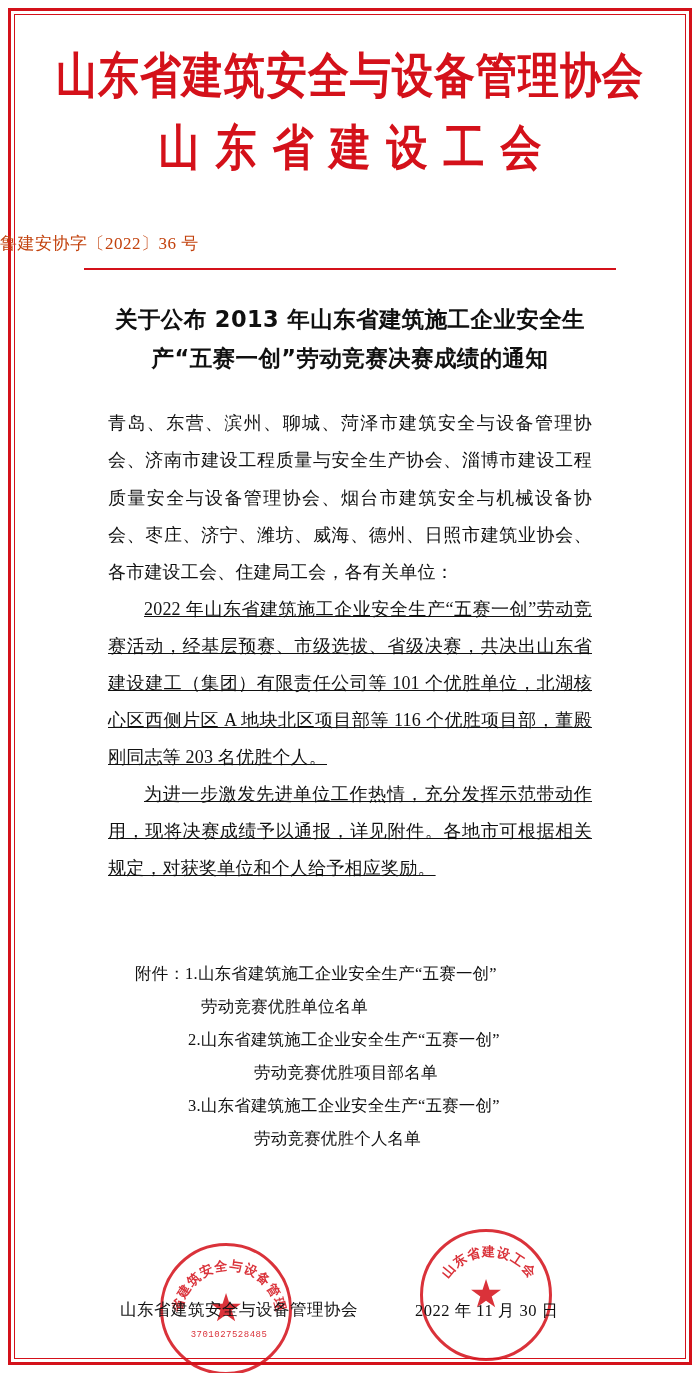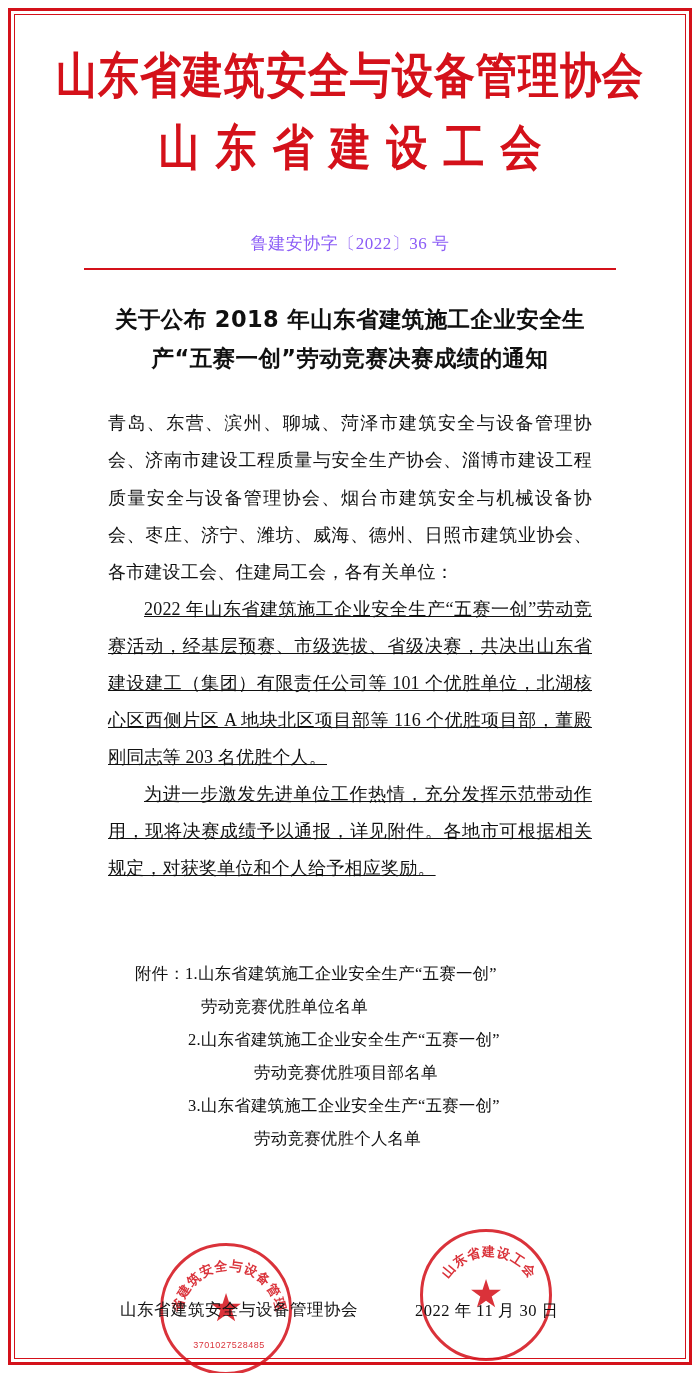--- a/index.html
+++ b/index.html
@@ -69,23 +69,22 @@
     letter-spacing: 16px;
     padding-left: 16px;
     line-height: 1.22;
     white-space: nowrap;
     margin-top: 22px;
     transform: scaleY(1.18);
     transform-origin: center top;
   }
   
   .docnum {
-    text-align: center;
     font-size: 17px;
-    color: #8b5cf6;
+    color: #c2410c;
     margin-top: 64px;
     letter-spacing: 0.5px;
   }
   .redrule {
     width: 532px;
     height: 2px;
     background: #d4111a;
     margin: 13px auto 0 auto;
   }
   
@@ -192,25 +191,25 @@
     fill: #d4111a;
     font-family: "DejaVu Sans", "Liberation Sans", sans-serif;
     font-size: 13px;
     font-weight: bold;
     letter-spacing: 1px;
   }
   .seal-bottom-text {
     position: absolute;
     left: 0;
     width: 132px;
-    top: 94px;
+    top: 84px;
     text-align: center;
     color: #d4111a;
     font-size: 9px;
-    font-family: Liberation Sans, sans-serif;
+    font-family: Liberation Mono, monospace;
     letter-spacing: 0.5px;
   }
   .signer {
     position: absolute;
     left: 120px;
     top: 92px;
     font-size: 16.5px;
     color: #111111;
     letter-spacing: 0.5px;
     white-space: nowrap;
@@ -235,21 +234,21 @@
   <div class="content">
 
     <div class="masthead">
       <div class="masthead-line1">山东省建筑安全与设备管理协会</div>
       <div class="masthead-line2">山东省建设工会</div>
     </div>
 
     <div class="docnum">鲁建安协字〔2022〕36 号</div>
     <div class="redrule"></div>
 
-    <div class="title">关于公布 2018 年山东省建筑施工企业安全生产“五赛一创”劳动竞赛决赛成绩的通知</div>
+    <div class="title">关于公布 2013 年山东省建筑施工企业安全生产“五赛一创”劳动竞赛决赛成绩的通知</div>
 
     <div class="body-block">
       <p>青岛、东营、滨州、聊城、菏泽市建筑安全与设备管理协会、济南市建设工程质量与安全生产协会、淄博市建设工程质量安全与设备管理协会、烟台市建筑安全与机械设备协会、枣庄、济宁、潍坊、威海、德州、日照市建筑业协会、各市建设工会、住建局工会，各有关单位：</p>
       <p class="indent gap-top">2022 年山东省建筑施工企业安全生产“五赛一创”劳动竞赛活动，经基层预赛、市级选拔、省级决赛，共决出山东省建设建工（集团）有限责任公司等 101 个优胜单位，北湖核心区西侧片区 A 地块北区项目部等 116 个优胜项目部，董殿刚同志等 203 名优胜个人。</p>
       <p class="indent gap-top">为进一步激发先进单位工作热情，充分发挥示范带动作用，现将决赛成绩予以通报，详见附件。各地市可根据相关规定，对获奖单位和个人给予相应奖励。</p>
     </div>
 
     <div class="attach">
       <div class="attach-row attach-first">
         <span class="lead">附件：</span><span>1.</span><span>山东省建筑施工企业安全生产“五赛一创”</span>

